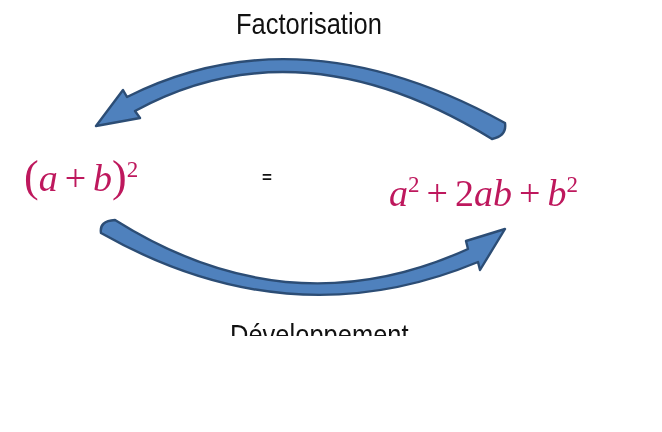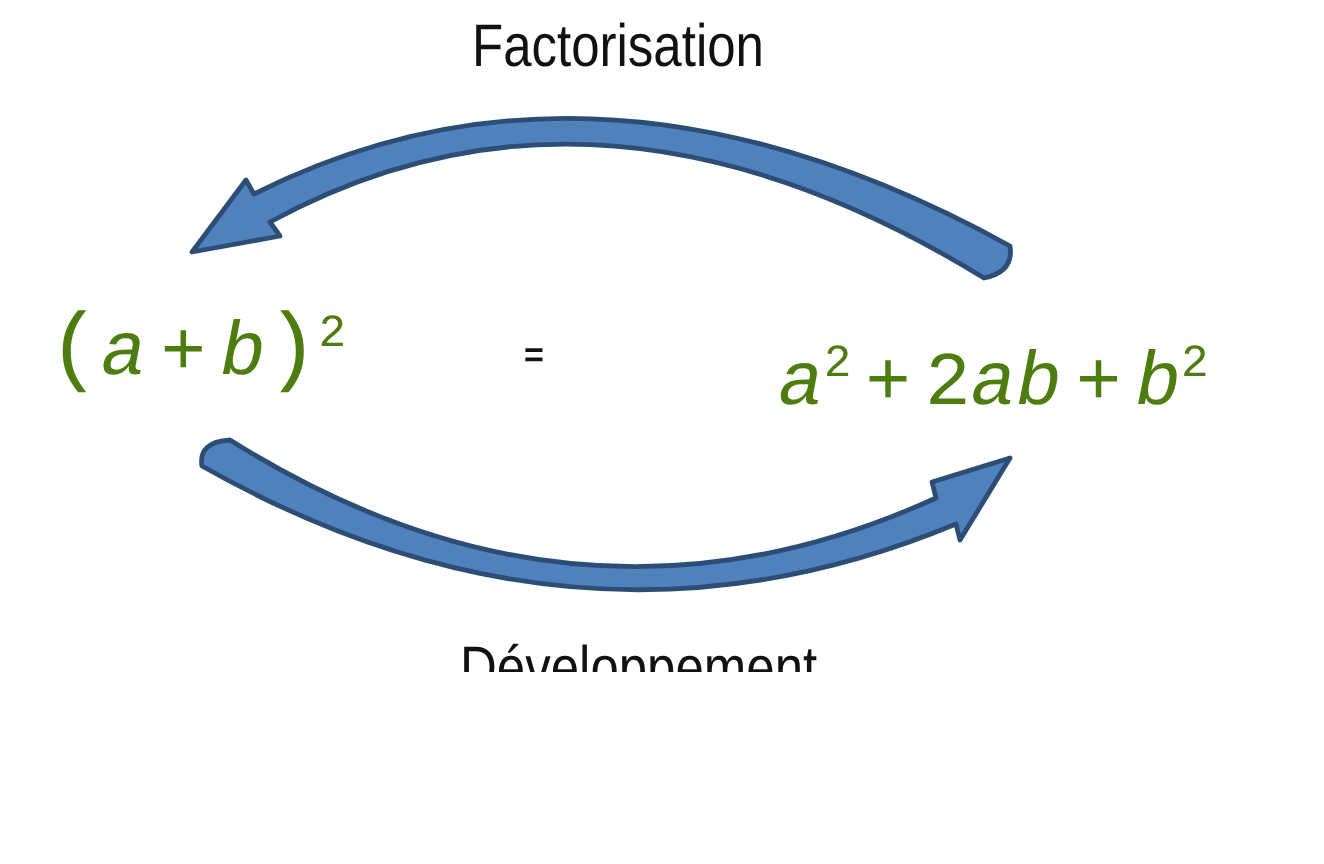--- a/index.html
+++ b/index.html
@@ -16,24 +16,24 @@
     line-height:1;
     color:#111111;
     transform:scaleX(0.85);
     transform-origin:left top;
     white-space:nowrap;
   }
   #top-label{left:236px;top:9px;}
   #bottom-label{left:230px;top:320px;}
   .formula{
     position:absolute;
-    font-family:Liberation Mono, monospace;
+    font-family:Liberation Serif, serif;
     font-size:38px;
     line-height:1;
-    color:#4d7c0f;
+    color:#be185d;
     white-space:nowrap;
   }
   #left-formula{left:24px;top:159px;}
   #right-formula{left:389px;top:174px;}
   .var{font-style:italic;}
   .upright{font-style:normal;}
   .paren{font-style:normal;font-size:44px;line-height:0;}
   .plus{font-style:normal;margin:0 7px;}
   .sup{font-style:normal;font-size:23px;position:relative;top:-14px;line-height:0;}
   #equals{

